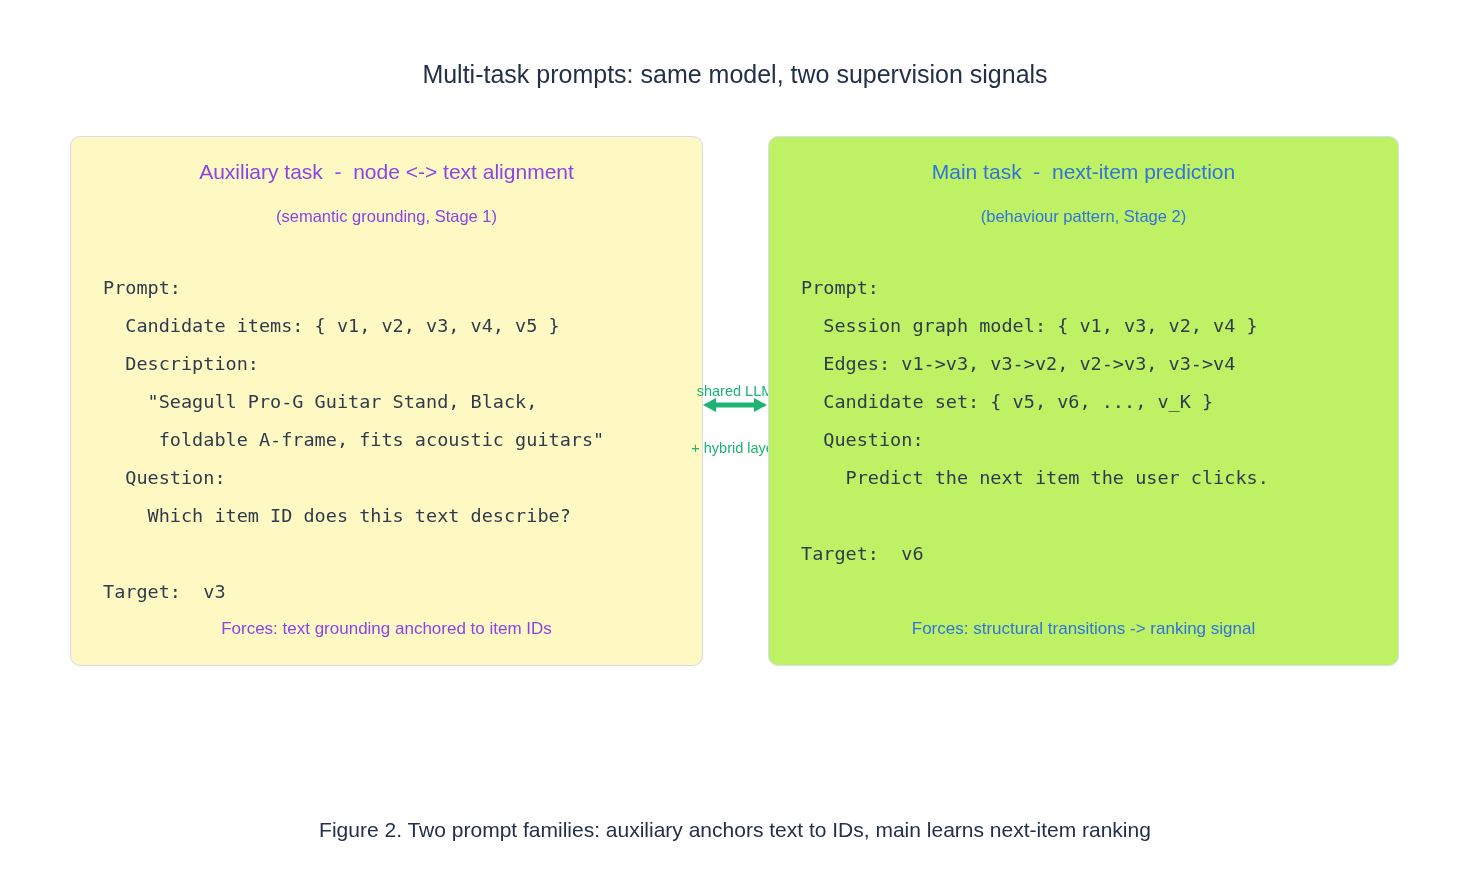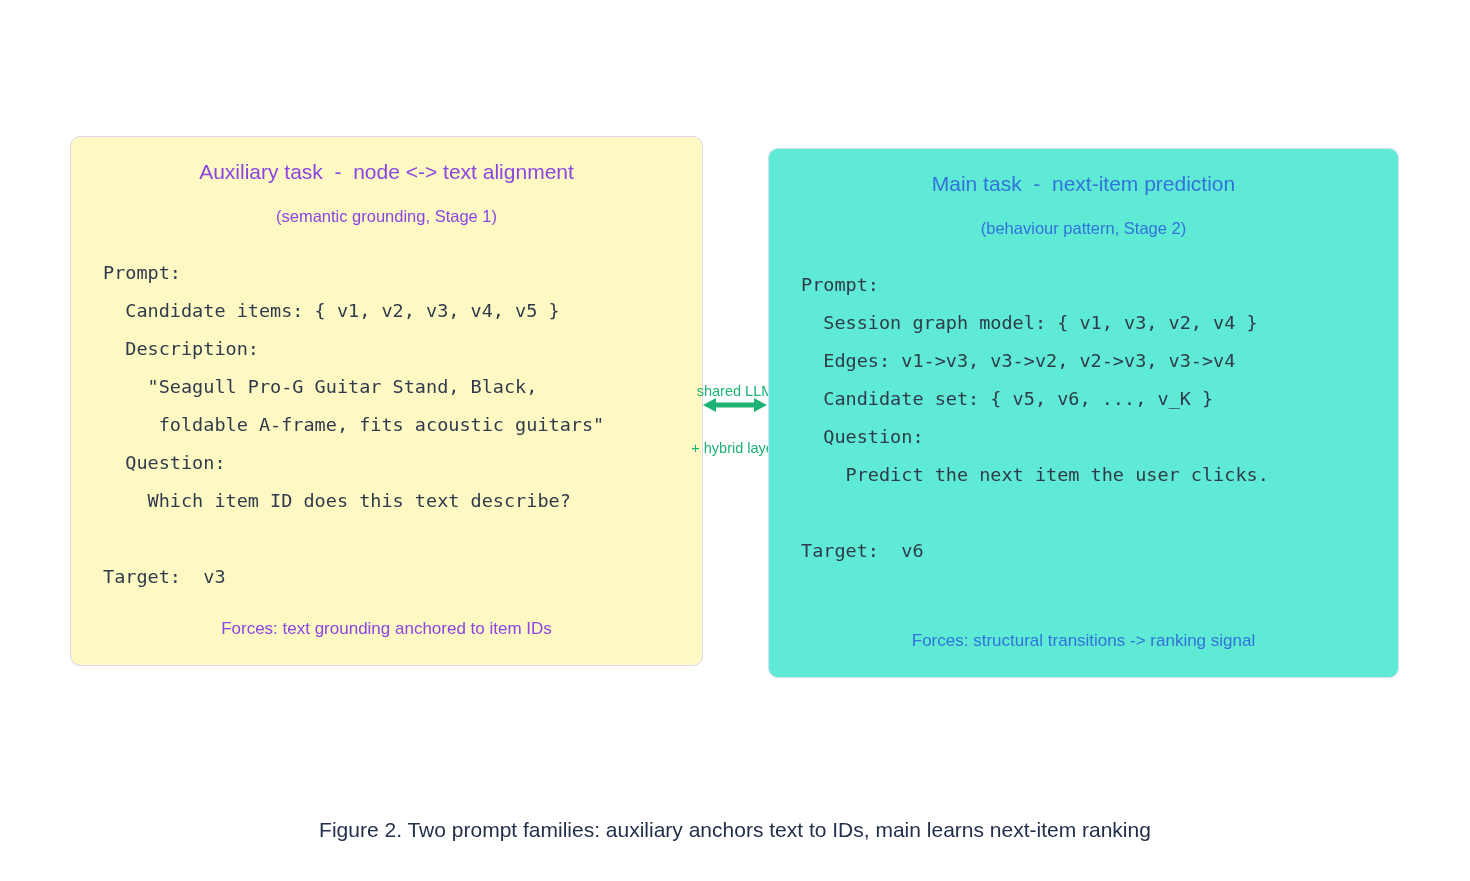--- a/index.html
+++ b/index.html
@@ -34,23 +34,22 @@
   }
   .panel.aux {
     left: 70px;
     width: 633px;
     background: #fef9c3;
     border: 1px solid #ded5ee;
   }
   .panel.main {
     left: 768px;
     width: 631px;
-    background: #5eead4;
+    background: #bef264;
     border: 1px solid #d3dff2;
-    margin-top: 12px;
   }
   .panel-heading {
     position: absolute;
     left: 0;
     top: 20px;
     width: 100%;
     text-align: center;
     font-size: 21px;
     line-height: 30px;
     white-space: pre;
@@ -63,21 +62,21 @@
     text-align: center;
     font-size: 16.5px;
     line-height: 22px;
     white-space: pre;
   }
   .aux .panel-heading, .aux .panel-subtitle, .aux .panel-forces { color: #8b45e4; }
   .main .panel-heading, .main .panel-subtitle, .main .panel-forces { color: #3273db; }
   .code-block {
     position: absolute;
     left: 32px;
-    top: 117px;
+    top: 132px;
     right: 16px;
   }
   .code-line {
     font-family: "DejaVu Sans Mono", monospace;
     font-size: 18.5px;
     line-height: 38px;
     min-height: 38px;
     color: #2f3b4c;
     white-space: pre;
   }
@@ -118,20 +117,21 @@
     font-size: 21px;
     color: #22304a;
     white-space: pre;
   }
 </style>
 </head>
 <body>
 
 <div id="page">
 
+  <div class="page-title">Multi-task prompts: same model, two supervision signals</div>
 
   <div class="panel aux">
     <div class="panel-heading">Auxiliary task  -  node &lt;-&gt; text alignment</div>
     <div class="panel-subtitle">(semantic grounding, Stage 1)</div>
     <div class="code-block">
       <div class="code-line">Prompt:</div>
       <div class="code-line">  Candidate items: { v1, v2, v3, v4, v5 }</div>
       <div class="code-line">  Description:</div>
       <div class="code-line">    "Seagull Pro-G Guitar Stand, Black,</div>
       <div class="code-line">     foldable A-frame, fits acoustic guitars"</div>

